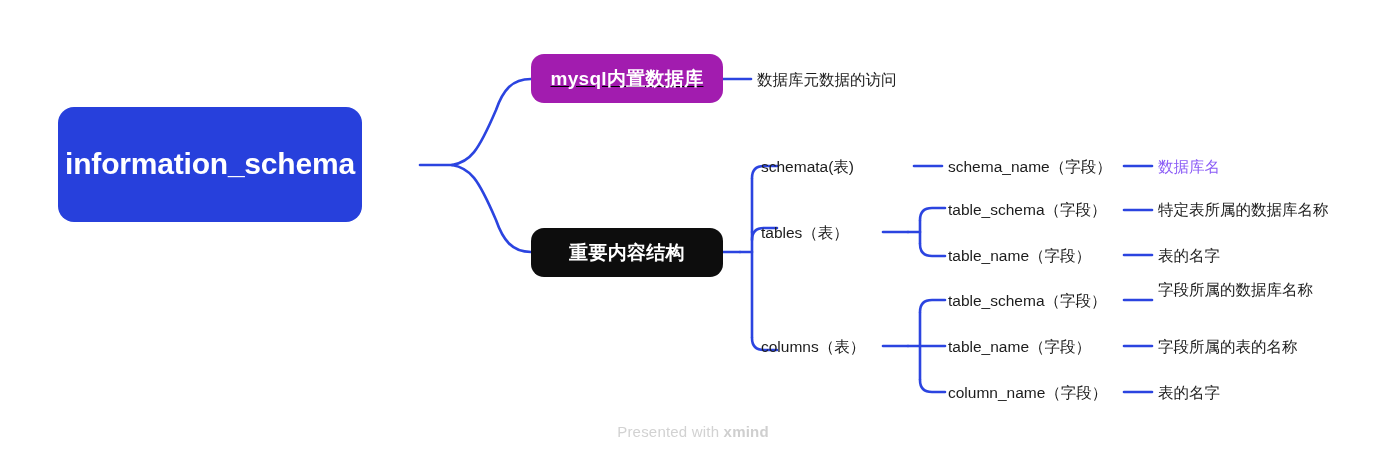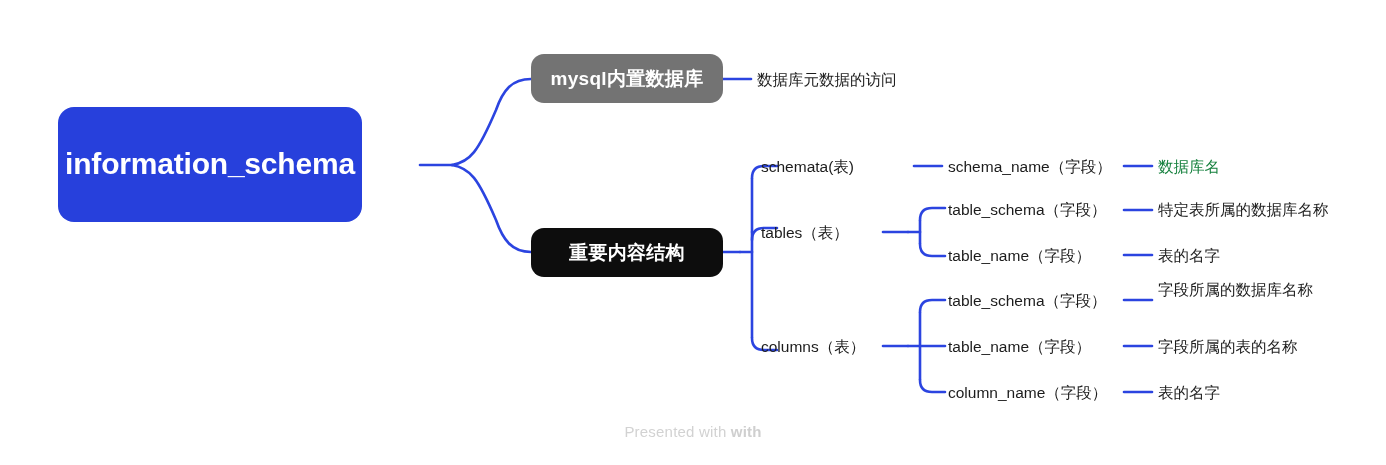--- a/index.html
+++ b/index.html
@@ -162,49 +162,49 @@
       <path d="M1124,300 L1152,300"></path>
       <path d="M1124,346 L1152,346"></path>
       <path d="M1124,392 L1152,392"></path>
     </g>
   </svg>
 
   <div class="root-node" id="root-node" style="background: rgb(39, 64, 220);">
     <div class="root-line1">information_schema</div>
   </div>
 
-  <div class="topic-node" id="node-mysql" style="background: #737373;">
+  <div class="topic-node" id="node-mysql" style="background: #a21caf; text-decoration: underline;">
     <span class="topic-label">mysql内置数据库</span>
   </div>
 
   <div class="topic-node" id="node-struct" style="background: rgb(13, 13, 13);">
     <span class="topic-label">重要内容结构</span>
   </div>
 
   <div class="leaf lvl3" style="left: 757px; top: 72px; color: rgb(28, 28, 28);">数据库元数据的访问</div>
 
   <div class="leaf lvl3" style="left: 761px; top: 159px; color: rgb(28, 28, 28);">schemata(表)</div>
   <div class="leaf lvl3" style="left: 761px; top: 225px; color: rgb(28, 28, 28);">tables（表）</div>
   <div class="leaf lvl3" style="left: 761px; top: 339px; color: rgb(28, 28, 28);">columns（表）</div>
 
   <div class="leaf lvl4" style="left: 948px; top: 159px; color: rgb(28, 28, 28);">schema_name（字段）</div>
-  <div class="leaf lvl5" style="left: 1158px; top: 159px; color: #15803d;">数据库名</div>
+  <div class="leaf lvl5" style="left: 1158px; top: 159px; color: #8b5cf6;">数据库名</div>
 
   <div class="leaf lvl4" style="left: 948px; top: 202px; color: rgb(28, 28, 28);">table_schema（字段）</div>
   <div class="leaf lvl5" style="left: 1158px; top: 202px; color: rgb(28, 28, 28);">特定表所属的数据库名称</div>
 
   <div class="leaf lvl4" style="left: 948px; top: 248px; color: rgb(28, 28, 28);">table_name（字段）</div>
   <div class="leaf lvl5" style="left: 1158px; top: 248px; color: rgb(28, 28, 28);">表的名字</div>
 
   <div class="leaf lvl4" style="left: 948px; top: 293px; color: rgb(28, 28, 28);">table_schema（字段）</div>
   <div class="leaf lvl5" style="left: 1158px; top: 282px; color: rgb(28, 28, 28);">字段所属的数据库名称</div>
 
   <div class="leaf lvl4" style="left: 948px; top: 339px; color: rgb(28, 28, 28);">table_name（字段）</div>
   <div class="leaf lvl5" style="left: 1158px; top: 339px; color: rgb(28, 28, 28);">字段所属的表的名称</div>
 
   <div class="leaf lvl4" style="left: 948px; top: 385px; color: rgb(28, 28, 28);">column_name（字段）</div>
   <div class="leaf lvl5" style="left: 1158px; top: 385px; color: rgb(28, 28, 28);">表的名字</div>
 
   <div id="watermark" style="color: rgb(210, 210, 210);">
-    <span>Presented with </span><span class="brand">with</span>
+    <span>Presented with </span><span class="brand">xmind</span>
   </div>
 
 </div>
 
 </body></html>

